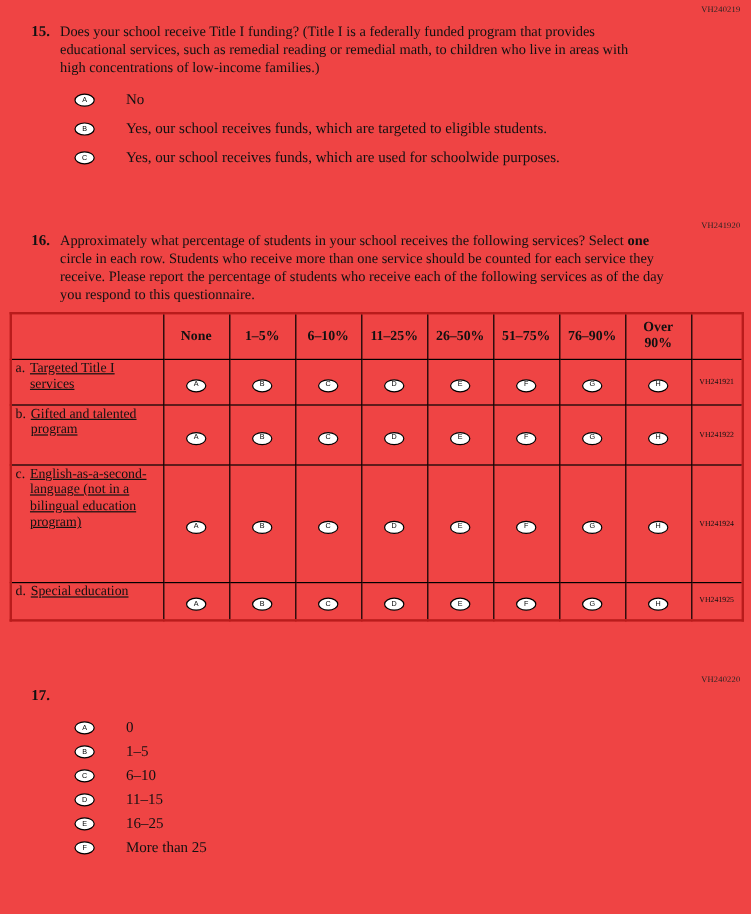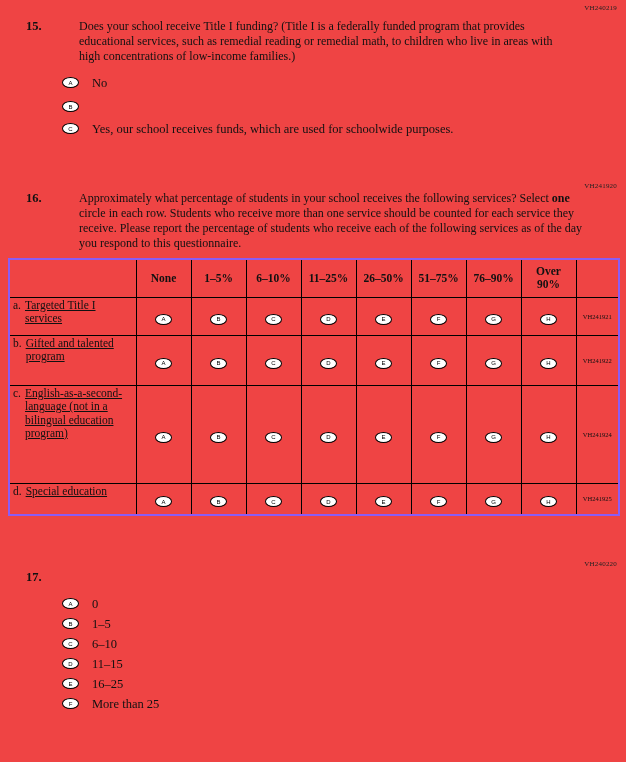--- a/index.html
+++ b/index.html
@@ -17,40 +17,41 @@
     font-size: 7px;
     letter-spacing: 0.2px;
     text-align: right;
     padding-right: 9px;
     color: #222;
     font-family: "Liberation Serif", serif;
   }
   .top-code { padding-top: 4px; }
 
   .question { margin-left: 26px; }
-  .q-line { display: flex; gap: 29px; }
+  .q-line { display: flex; }
   .q-num {
     font-weight: bold;
     width: 24px;
     flex-shrink: 0;
     font-size: 12.5px;
     line-height: 15px;
   }
   .q-text {
     font-size: 12px;
     line-height: 15px;
   }
   .w15 { width: 478px; }
   .w16 { width: 512px; }
   .w17 { width: 455px; }
 
   .options { margin: 13px 0 0 36px; }
   .option {
     display: flex;
-    gap: 13px;
+    align-items: center;
+    gap: 26px;
     margin-bottom: 11px;
   }
   .q17-opts .option { margin-bottom: 7px; }
   .opt-label { font-size: 12.5px; line-height: 13px; }
 
   .bubble {
     display: inline-flex;
     align-items: center;
     justify-content: center;
     width: 17px;
@@ -67,21 +68,21 @@
 
   .sec16-code { margin-top: 46px; }
   .sec17-code { margin-top: 44px; }
   .q16 { margin-top: 1px; }
   .q17 { margin-top: 2px; }
 
   table.svc-table {
     border-collapse: collapse;
     margin: 7px 0 0 8px;
     width: 610px;
-    border: 2px solid #8b5cf6;
+    border: 2px solid #b91c1c;
     table-layout: fixed;
   }
   .svc-table th, .svc-table td { border: 1px solid #000; }
   .svc-table col.c-label { width: 127px; }
   .svc-table col.c-ans { width: 55px; }
   .svc-table col.c-code { width: 43px; }
   .svc-table th {
     font-size: 11.5px;
     font-weight: bold;
     text-align: center;
@@ -126,20 +127,21 @@
       <span class="q-num">15.</span>
       <div class="q-text w15">Does your school receive Title I funding? (Title I is a federally funded program that provides educational services, such as remedial reading or remedial math, to children who live in areas with high concentrations of low-income families.)</div>
     </div>
     <div class="options">
       <div class="option">
         <span class="bubble">A</span>
         <span class="opt-label">No</span>
       </div>
       <div class="option">
         <span class="bubble">B</span>
+        <span class="opt-label">Yes, our school receives funds, which are targeted to eligible students.</span>
       </div>
       <div class="option">
         <span class="bubble">C</span>
         <span class="opt-label">Yes, our school receives funds, which are used for schoolwide purposes.</span>
       </div>
     </div>
   </section>
 
   <div class="small-code sec16-code">VH241920</div>
   <section class="question q16">

